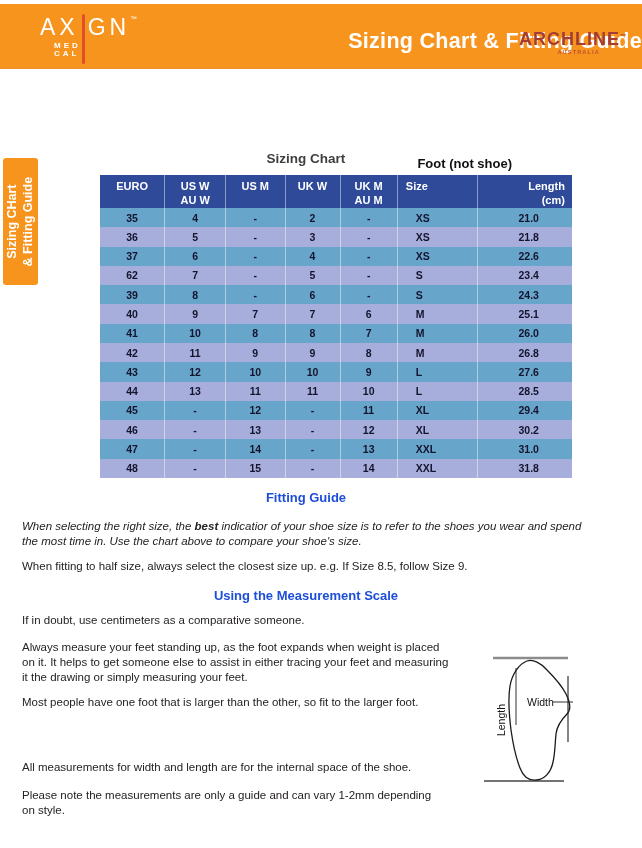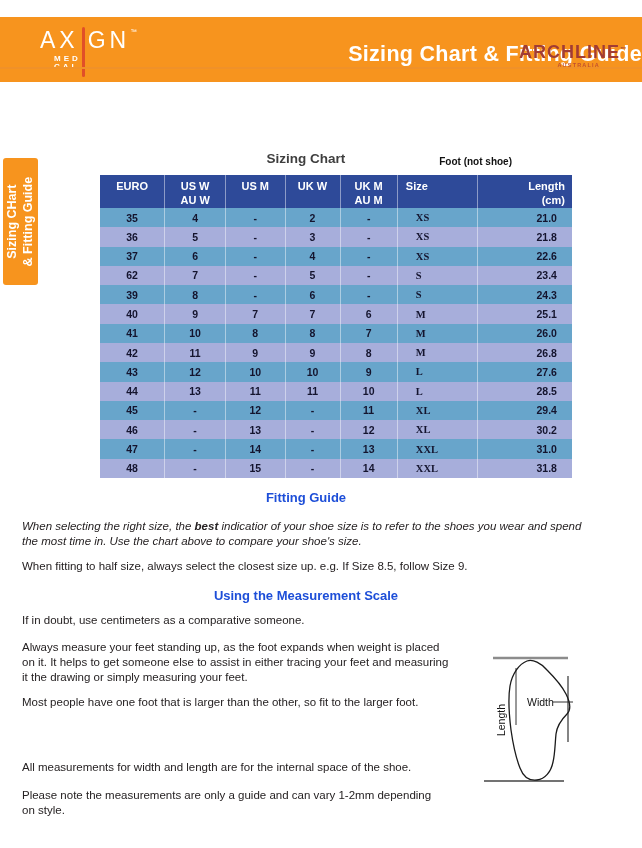--- a/index.html
+++ b/index.html
@@ -2,21 +2,21 @@
 <html><head>
 <meta charset="utf-8">
 <style>
   html,body { margin:0; padding:0; background:#fff; }
   .page {
     position:relative; width:642px; height:848px; background:#ffffff;
     font-family:"Liberation Sans", sans-serif; overflow:hidden;
   }
 
   
-  .topbar { position:absolute; left:0; top:17px; width:642px; height:65px; background:#F7941E; }
+  .topbar { position:absolute; left:0; top:4px; width:642px; height:65px; background:#F7941E; }
   .header-rule { position:absolute; left:0; top:67px; width:642px; height:2px; background:#F09129; }
 
   .axign-logo { position:absolute; left:40px; top:12px; color:#fff; }
   .ax-row1 { display:flex; align-items:flex-start; font-size:23px; font-weight:400; letter-spacing:4px; line-height:1; }
   .ax-gap  { width:9px; }
   .ax-tm   { font-size:6.5px; letter-spacing:0; margin-top:0px; }
   .ax-row2 { display:flex; font-size:8px; font-weight:bold; letter-spacing:3px; padding-left:14px; margin-top:3px; line-height:1;flex-direction:column; }
   .ax-gap2 { width:8px; }
   .ax-line { position:absolute; left:42px; top:-2px; width:2.5px; height:50px; background:#E14F28; border-radius:2px; }
 
@@ -42,42 +42,42 @@
     color:#fff; font-weight:bold; font-size:12.5px; line-height:1.25; text-align:center;
   }
 
   
   .chart-title {
     position:absolute; left:100px; top:151px; width:412px; text-align:center;
     font-size:13.5px; font-weight:bold; color:#3f3f3f;
   }
   .foot-note {
     position:absolute; left:330px; top:156px; width:182px; text-align:right;
-    font-size:10px; font-weight:bold; color:#111;
+    font-size:13px; font-weight:bold; color:#111;
   }
 
   
   .size-table { position:absolute; left:100px; top:175px; width:472px; }
   .trow { display:flex; }
   .tcell {
     box-sizing:border-box; display:flex; align-items:center; justify-content:center;
     text-align:center; border-right:1px solid rgba(255,255,255,0.45);
   }
   .tcell:last-child { border-right:none; }
   .c0 { width:13.83%; } .c1 { width:12.86%; } .c2 { width:12.62%; }
   .c3 { width:11.65%; } .c4 { width:12.14%; } .c5 { width:16.99%; } .c6 { width:19.90%; }
 
   .thead { height:33px; background:#2E4A99; color:#fff; font-weight:bold; font-size:11px; line-height:1.25; }
   .thead .tcell { align-items:flex-start; padding-top:5px; white-space:pre-line; }
   .thead .c5 { justify-content:flex-start; text-align:left; padding-left:8px; }
   .thead .c6 { justify-content:flex-end; text-align:right; padding-right:7px; }
 
   .tdata { height:19.29px; font-size:10.5px; font-weight:bold; color:#14142E; }
-  .tdata .c5 { justify-content:flex-start; text-align:center; padding-left:18px;font-family:Liberation Serif, serif; }
-  .tdata .c6 { justify-content:flex-end; text-align:center; padding-right:15px; }
+  .tdata .c5 { justify-content:flex-start; text-align:center; padding-left:18px; }
+  .tdata .c6 { justify-content:flex-end; text-align:center; padding-right:33px; }
   .r-teal { background:#68A5CB; }
   .r-peri { background:#A7AEDB; }
 
   
   .sec-title {
     position:absolute; left:1px; width:610px; text-align:center;
     font-size:13px; font-weight:bold; color:#1d4ed8;
   }
   .para {
     position:absolute; left:22px; font-size:11.5px; color:#262223;

